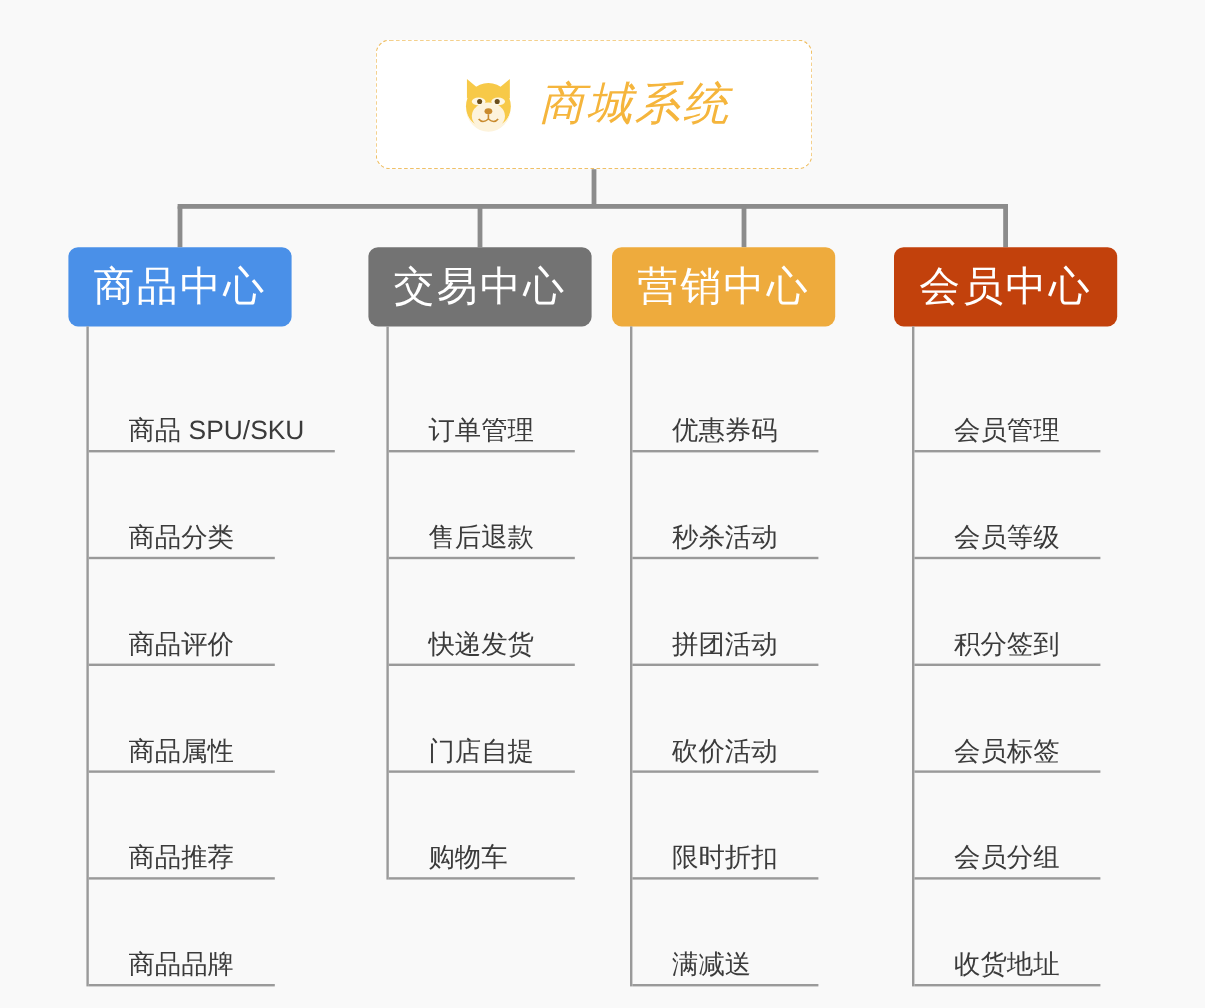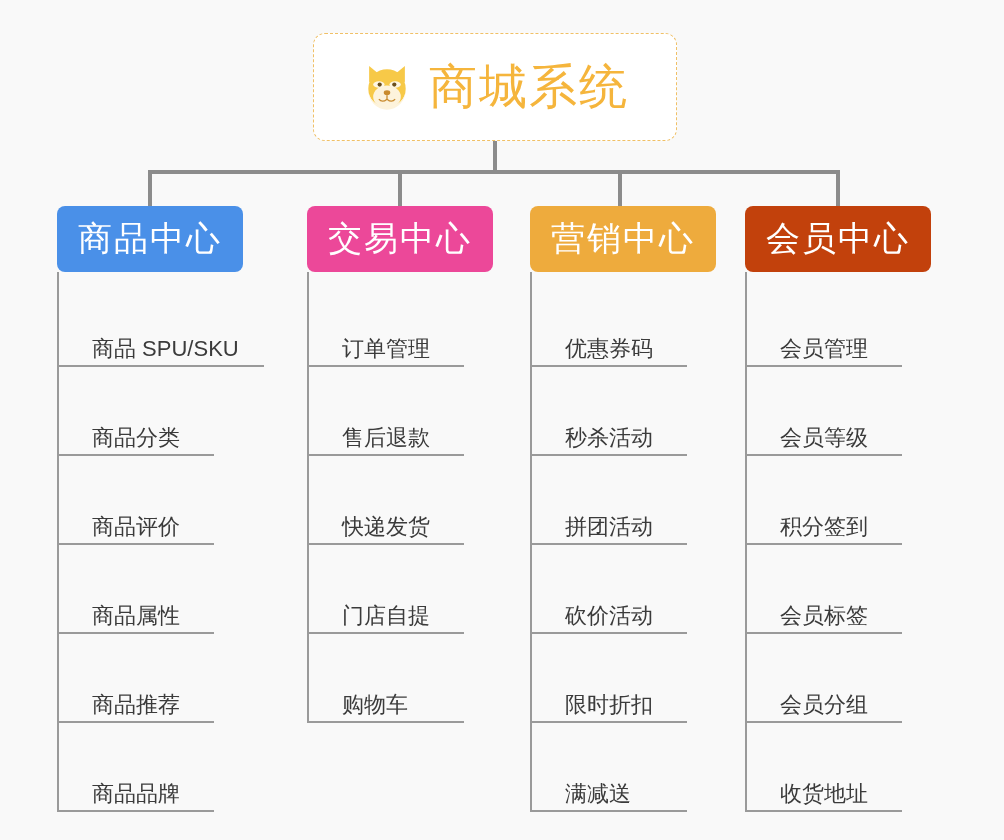--- a/index.html
+++ b/index.html
@@ -38,25 +38,26 @@
     justify-content: center;
     gap: 16px;
   }
   .root-icon {
     width: 52px;
     height: 52px;
     flex: 0 0 52px;
     display: block;
   }
   .root-title {
-    font-size: 48px;
+    font-size: 38px;
     color: #f5b53c;
     letter-spacing: 2px;
     line-height: 1;
     white-space: nowrap;
+    font-style: italic;
   }
 
   
   .conn {
     position: absolute;
     background: #8c8c8c;
   }
   .conn-v-root {      
     left: 493px;
     top: 141px;
@@ -79,40 +80,41 @@
   .drop-3 { left: 618px; }
   .drop-4 { left: 836px; }
 
   
   .column {
     position: absolute;
     top: 206px;
   }
   .col-1 { left: 57px;  width: 186px; }
   .col-2 { left: 307px; width: 186px; }
-  .col-3 { left: 530px; width: 186px; }
+  .col-3 { left: 510px; width: 186px; }
   .col-4 { left: 745px; width: 186px; }
 
   .center-box {
     height: 66px;
     border-radius: 8px;
     display: flex;
     align-items: center;
     justify-content: center;
     color: #ffffff;
     font-size: 34px;
     letter-spacing: 2px;
     white-space: nowrap;
   }
 
   
   .branch {
     position: relative;
+    margin-left: 15px;
     border-left: 2px solid #9a9a9a;
-    padding-top: 6px;
+    padding-top: 16px;
   }
   .leaf {
     height: 89px;
     box-sizing: border-box;
     position: relative;
     display: flex;
     align-items: flex-end;
   }
   .leaf-label {
     font-size: 22px;
@@ -181,21 +183,21 @@
       <div class="leaf">
           <span class="leaf-label">商品推荐</span>
         </div>
       <div class="leaf">
           <span class="leaf-label">商品品牌</span>
         </div>
     </div>
   </div>
 
   <div class="column col-2">
-    <div class="center-box" style="background: #ec4899;">交易中心</div>
+    <div class="center-box" style="background: #737373;">交易中心</div>
     <div class="branch">
       <div class="leaf">
           <span class="leaf-label">订单管理</span>
         </div>
       <div class="leaf">
           <span class="leaf-label">售后退款</span>
         </div>
       <div class="leaf">
           <span class="leaf-label">快递发货</span>
         </div>

